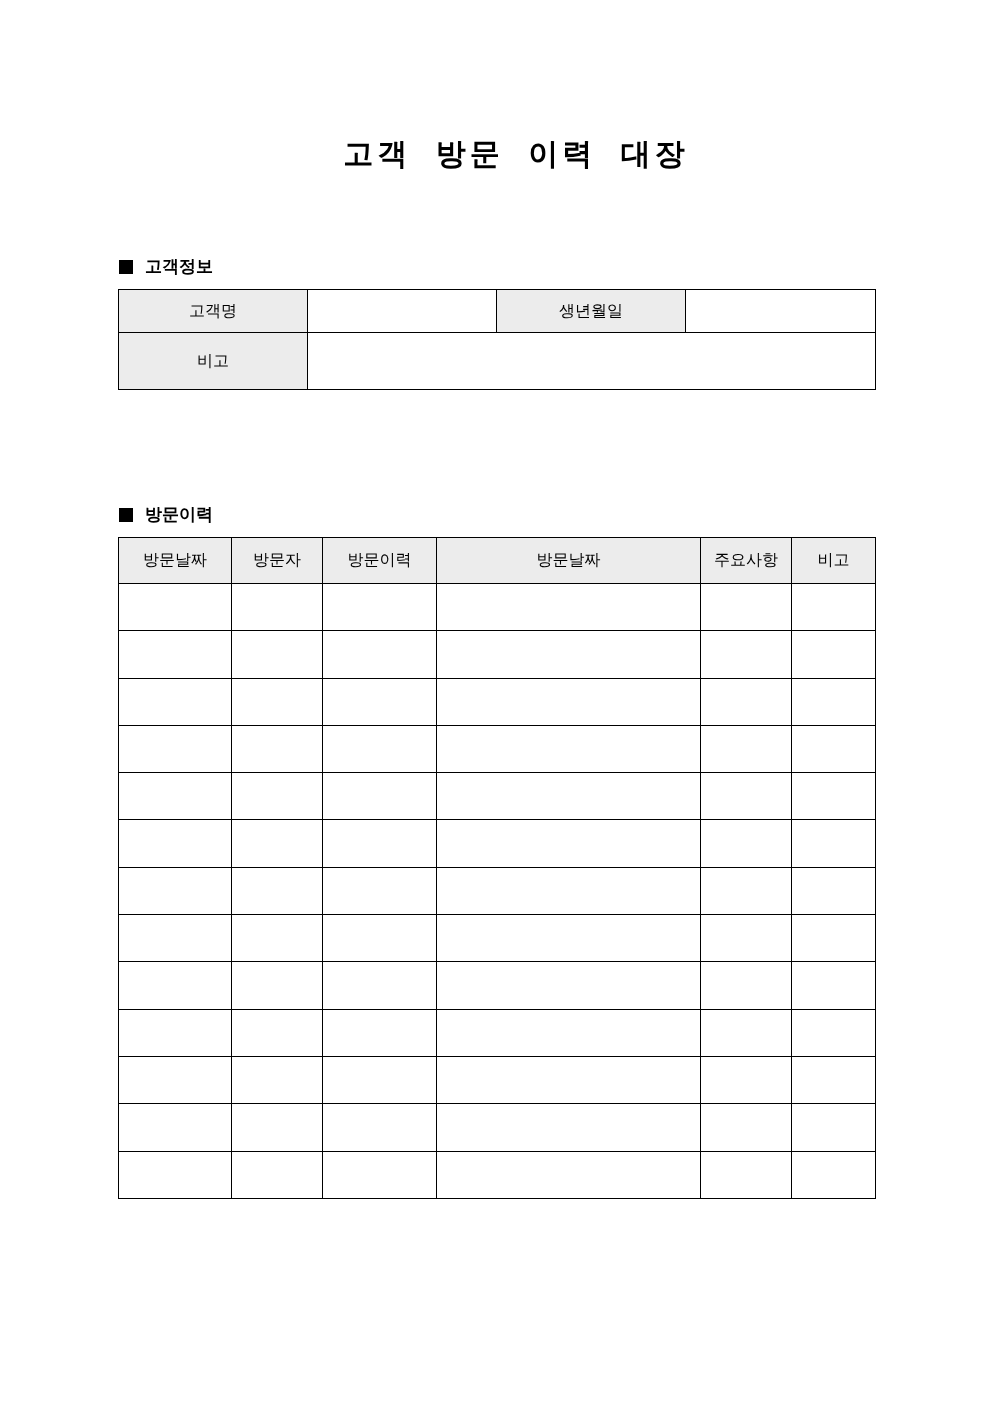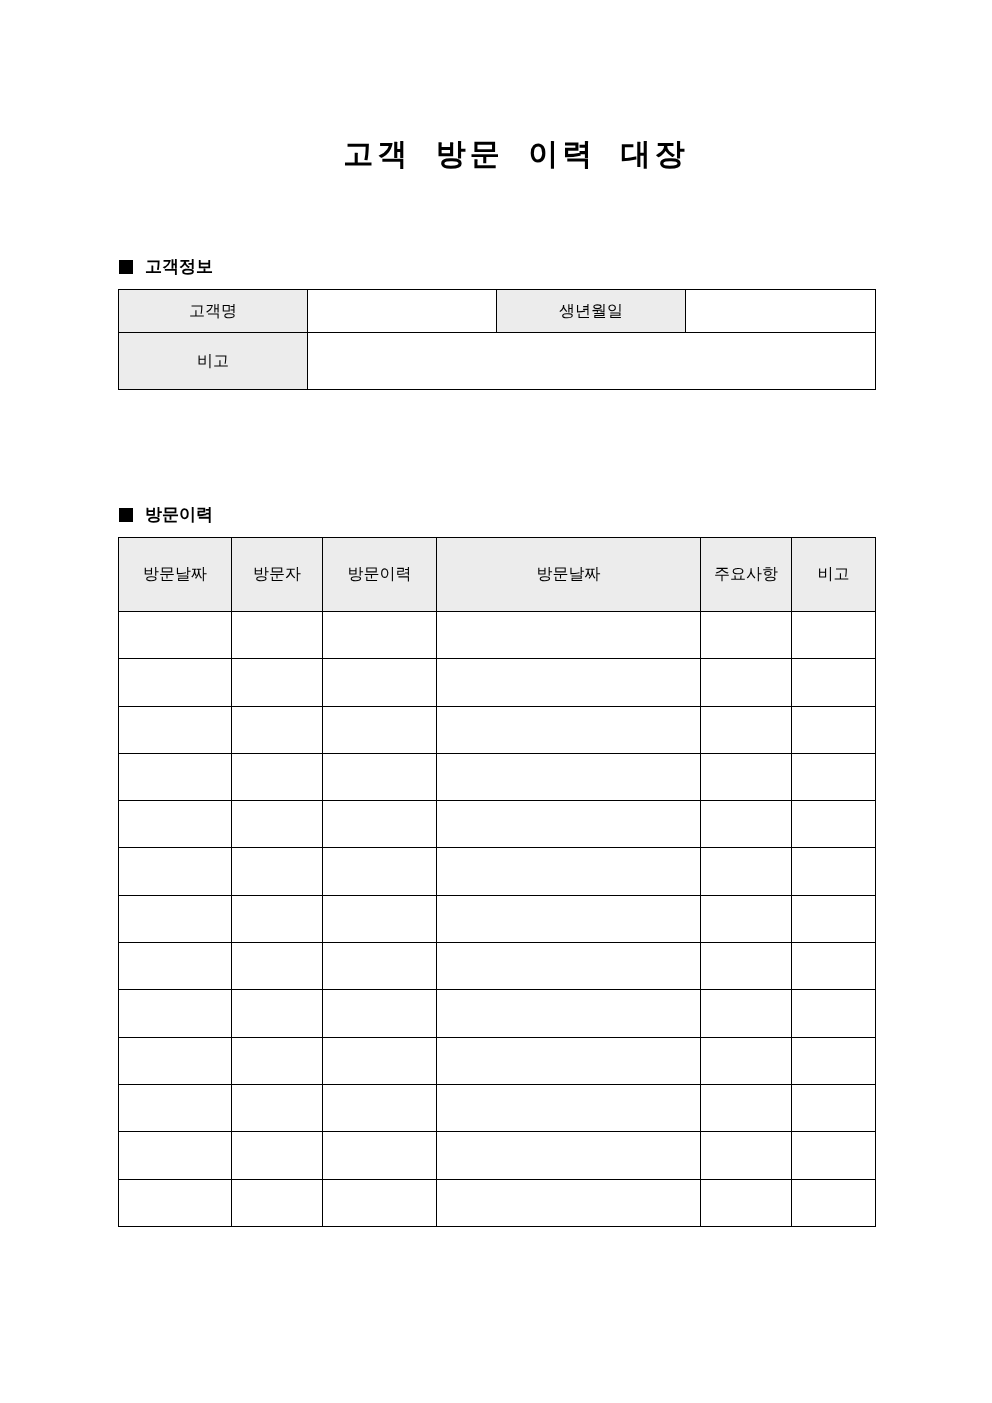--- a/index.html
+++ b/index.html
@@ -7,21 +7,21 @@
     .title { position: absolute; top: 134px; left: 0; width: 992px; text-align: center; font-size: 30px; font-weight: bold; letter-spacing: 4px; word-spacing: 10px; padding-left: 20px; }
     .section-heading { position: absolute; left: 119px; font-size: 17px; font-weight: bold; display: flex; align-items: center; }
     .section-heading .sq { display: inline-block; width: 14px; height: 14px; background: #000; margin-right: 12px; }
     table { border-collapse: collapse; position: absolute; left: 118px; width: 757px; table-layout: fixed; }
     td, th { border: 1.5px solid #000; padding: 0; font-weight: normal; font-size: 16px; text-align: center; vertical-align: middle; }
     .lbl { background: #ececec; }
     #info-table { top: 289px; }
     #info-table tr.r1, #info-table tr.r2 { height: 43px; }
     #info-table tr.r3 { height: 57px; }
     #visit-table { top: 537px; }
-    #visit-table thead tr { height: 74px; }
+    #visit-table thead tr { height: 46px; }
     #visit-table tbody tr { height: 47.3px; }
   </style>
 </head>
 <body>
 
 <div class="title">고객 방문 이력 대장</div>
 
 <div class="section-heading" style="top:255px;">
   <span class="sq"></span>
   <span>고객정보</span>

